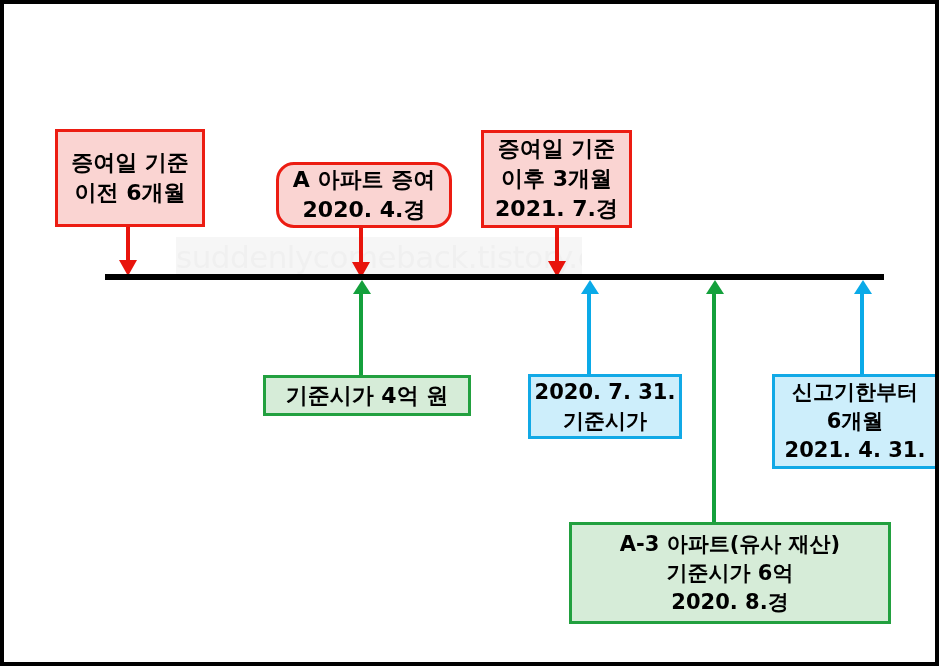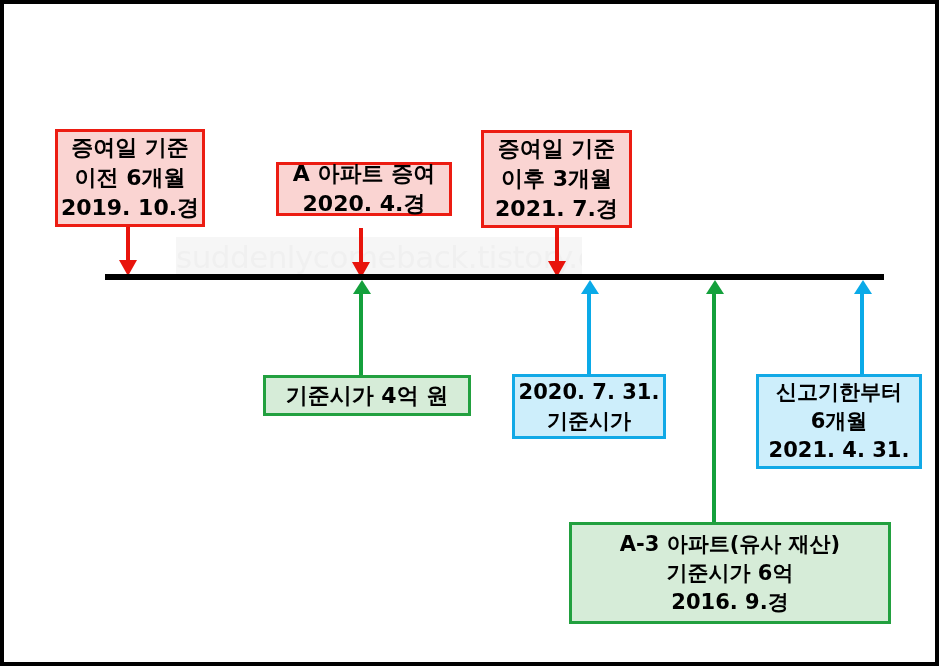--- a/index.html
+++ b/index.html
@@ -103,43 +103,43 @@
     background: #fad4d2;
     border: 3px solid #ec1c12;
   }
   .label-box.green {
     background: #d6ecd8;
     border: 3px solid #22a03f;
   }
   .label-box.blue {
     background: #cdeefb;
     border: 3px solid #11a9e6;
+    margin-left: 16px;
   }
 
   .fs-22 { font-size: 22px; line-height: 30px; }
   .fs-21 { font-size: 21px; line-height: 29px; }
 </style>
 </head>
 <body>
 
 <div id="canvas">
 
   <div class="watermark">suddenlycomeback.tistory.com</div>
 
   <div class="timeline-axis"></div>
 
   <div class="label-box pink fs-22" style="left:51px; top:125px; width:150px; height:98px;">
     <span class="line">증여일 기준</span>
     <span class="line">이전 6개월</span>
-    <span class="line">2019. 10.경</span>
   </div>
   <div class="stem red" style="left:122px; top:223px; height:40px;"></div>
   <div class="arrow down red" style="left:115px; top:256px;"></div>
 
-  <div class="label-box pink fs-22" style="left:272px; top:158px; width:176px; height:54px;">
+  <div class="label-box pink fs-22" style="left:272px; top:158px; width:176px; height:66px;border-radius:18px;">
     <span class="line">A 아파트 증여</span>
     <span class="line">2020. 4.경</span>
   </div>
   <div class="stem red" style="left:355px; top:224px; height:42px;"></div>
   <div class="arrow down red" style="left:348px; top:258px;"></div>
 
   <div class="label-box pink fs-22" style="left:477px; top:126px; width:151px; height:98px;">
     <span class="line">증여일 기준</span>
     <span class="line">이후 3개월</span>
     <span class="line">2021. 7.경</span>
@@ -166,16 +166,16 @@
     <span class="line">신고기한부터</span>
     <span class="line">6개월</span>
     <span class="line">2021. 4. 31.</span>
   </div>
 
   <div class="arrow up green" style="left:702px; top:276px;"></div>
   <div class="stem green" style="left:708px; top:286px; height:233px;"></div>
   <div class="label-box green fs-21" style="left:565px; top:518px; width:322px; height:102px;">
     <span class="line">A-3 아파트(유사 재산)</span>
     <span class="line">기준시가 6억</span>
-    <span class="line">2016. 9.경</span>
+    <span class="line">2020. 8.경</span>
   </div>
 
 </div>
 
 </body></html>

